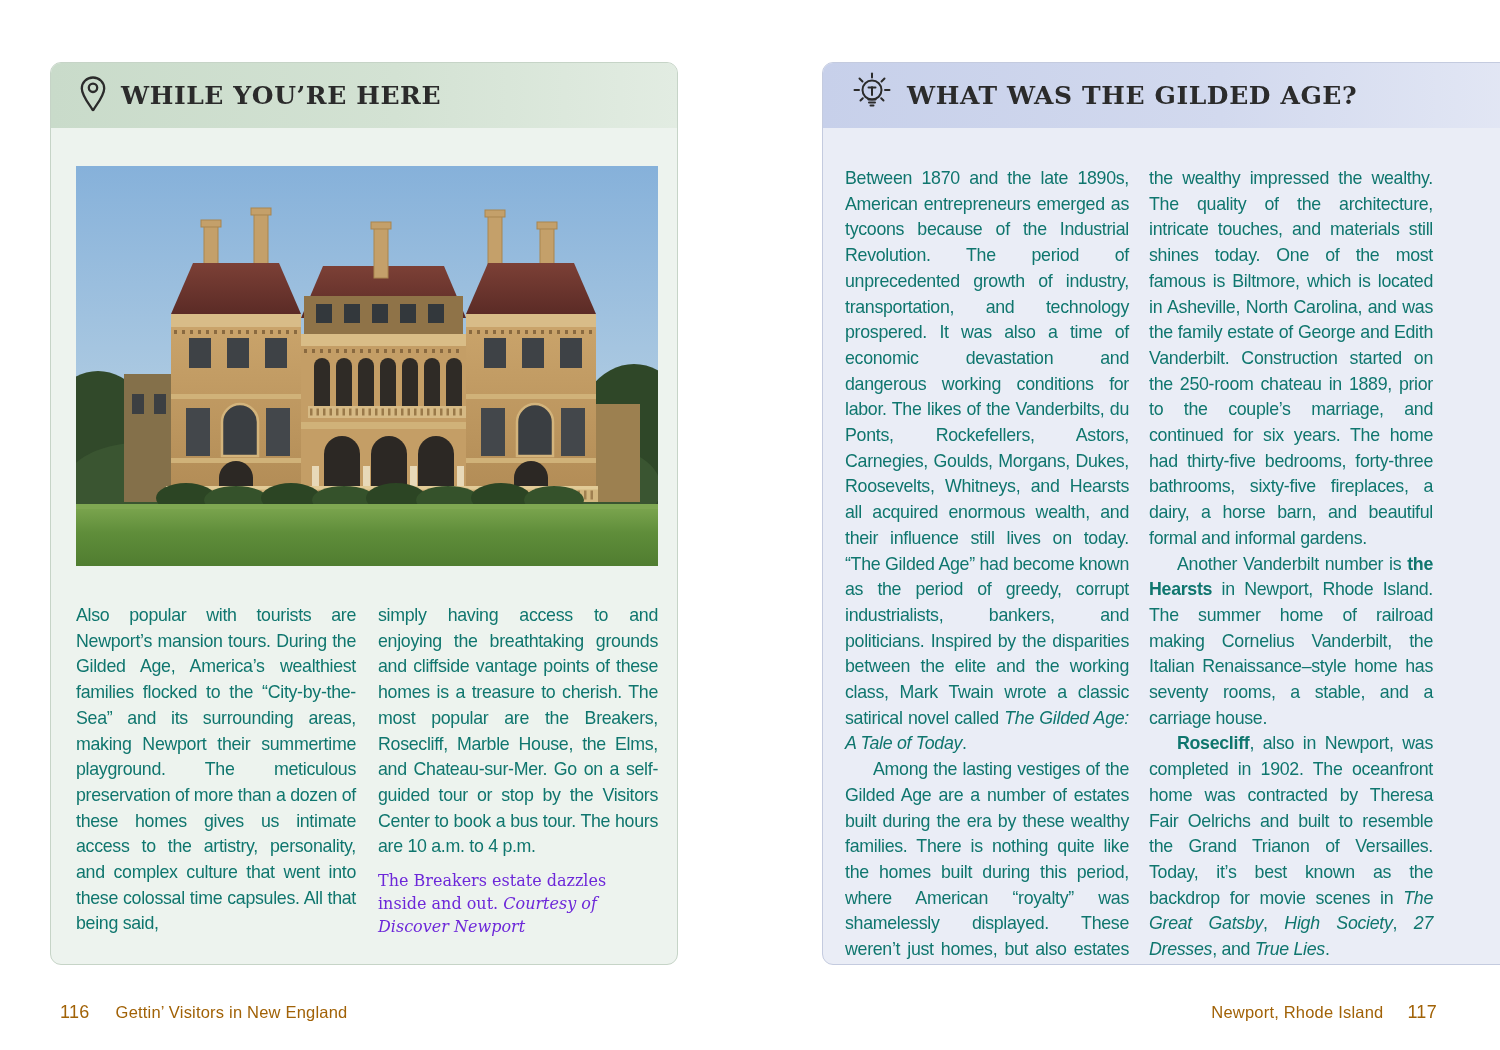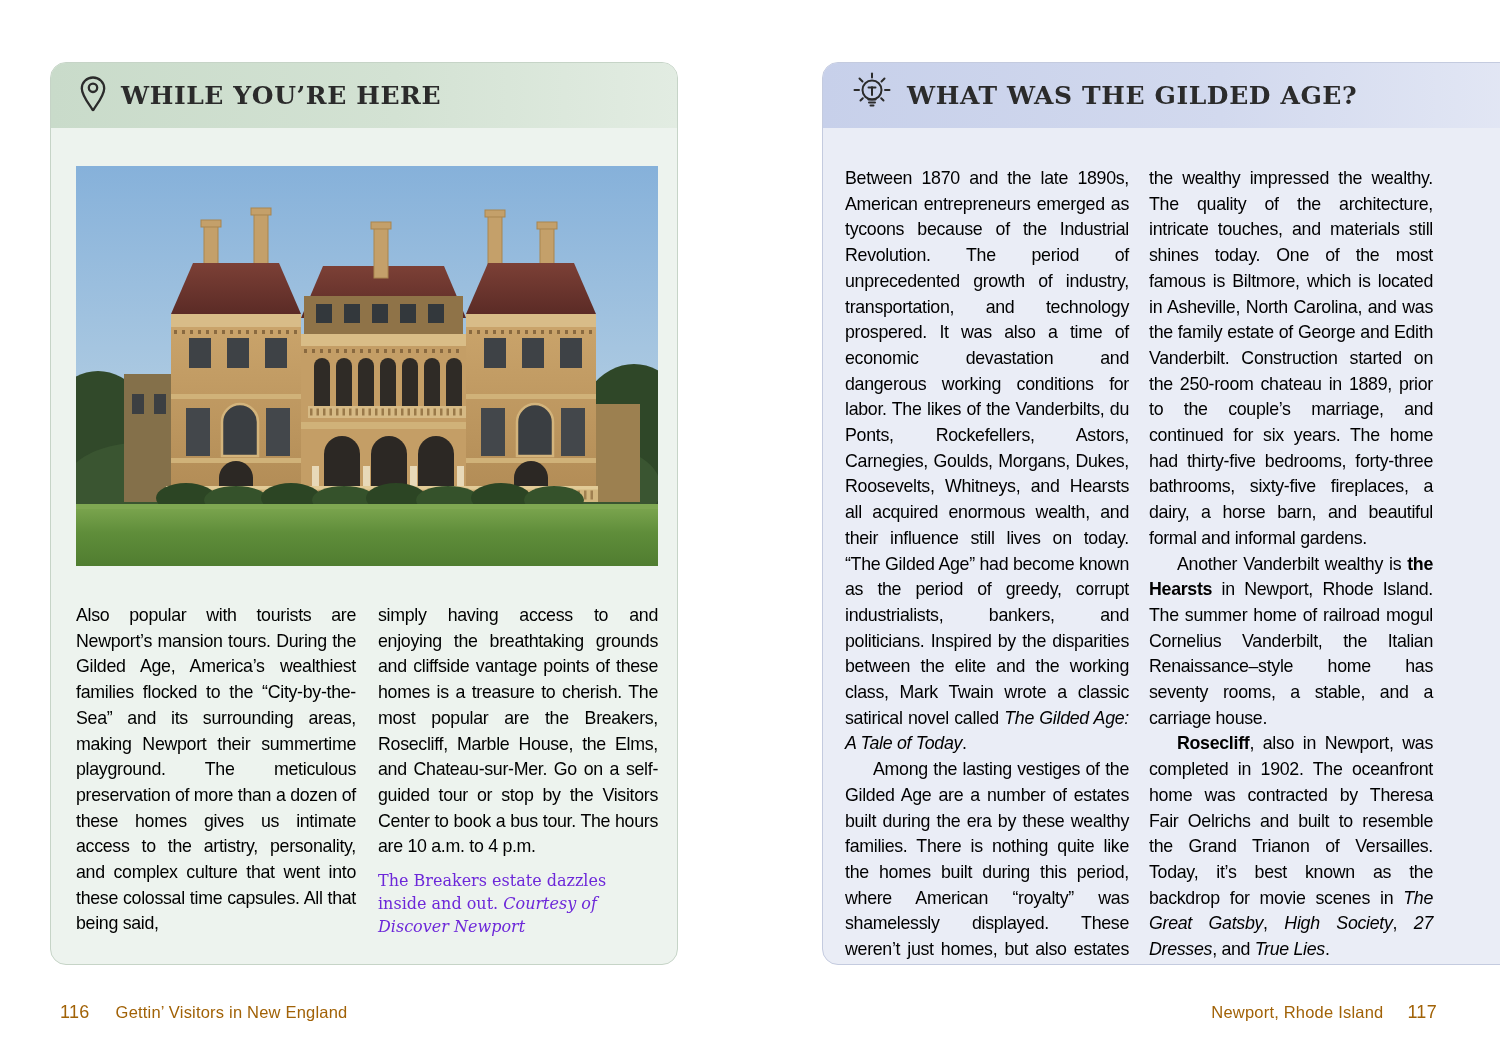--- a/index.html
+++ b/index.html
@@ -1,21 +1,21 @@
 <!DOCTYPE html>
 <html><head>
 <meta charset="utf-8">
 <style>
   * { margin:0; padding:0; box-sizing:border-box; }
   html,body { width:1500px; height:1050px; background:#ffffff; overflow:hidden;
               font-family:"Liberation Sans", sans-serif; }
   .spread { position:relative; width:1500px; height:1050px; background:#ffffff; }
 
   
-  .fbox { position:absolute; top:62px; height:903px; border-radius:16px; overflow:hidden;text-decoration:underline; }
+  .fbox { position:absolute; top:62px; height:903px; border-radius:11px; overflow:hidden;text-decoration:underline; }
   .fbox.green { left:50px; width:628px; background:#edf3ee; border:1.5px solid #c6d4c7; }
   .fbox.blue  { left:822px; width:725px; background:#eaedf6; border:1.5px solid #c4cbdf; }
 
   .fbox-header { position:absolute; left:0; top:0; width:100%; height:65px;
                  display:flex; align-items:center; padding-left:26px; }
   .green .fbox-header { background:linear-gradient(90deg,#c9dbca 0%, #d3e2d3 55%, #e2ece2 100%); }
   .blue  .fbox-header { background:linear-gradient(90deg,#c7d0ea 0%, #d2d9ee 55%, #e4e8f5 100%); }
 
   .fbox-title { font-family:"DejaVu Serif", serif; font-weight:600; font-size:25px;
                 letter-spacing:0.6px; color:#2b2b2b; margin-left:12px; white-space:nowrap; }
@@ -23,21 +23,21 @@
 
   
   .photo { position:absolute; left:25px; top:103px; width:582px; height:400px; }
   .photo svg { display:block; width:100%; height:100%; }
 
   
   .cols { position:absolute; display:flex; }
   .green .cols { left:25px; top:540px; width:582px; gap:22px; }
   .blue  .cols { left:22px; top:103px; width:588px; gap:20px; }
   .col { flex:1 1 0; }
-  .col p { font-size:17.8px; line-height:25.7px; color:#000000; text-align:justify;
+  .col p { font-size:17.8px; line-height:25.7px; color:#0f766e; text-align:justify;
            letter-spacing:-0.3px; }
   .col p.indent { text-indent:28px; }
   .col p span.b { font-weight:700; }
   .col p span.i { font-style:italic; }
 
   .caption { margin-top:9px; font-family:"DejaVu Serif", serif; }
   .caption p { font-size:16px; line-height:23px; color:#6d28d9; text-align:left;
                letter-spacing:0; }
   .caption p span.i { font-style:italic; }
 
@@ -231,21 +231,21 @@
       <span class="fbox-title">WHAT WAS THE GILDED AGE?</span>
     </div>
 
     <div class="cols">
       <div class="col">
           <p><span>Between 1870 and the late 1890s, American entrepreneurs emerged as tycoons because of the Industrial Revolution. The period of unprecedented growth of industry, transportation, and technology prospered. It was also a time of economic devastation and dangerous working conditions for labor. The likes of the Vanderbilts, du Ponts, Rockefellers, Astors, Carnegies, Goulds, Morgans, Dukes, Roosevelts, Whitneys, and Hearsts all acquired enormous wealth, and their influence still lives on today. “The Gilded Age” had become known as the period of greedy, corrupt industrialists, bankers, and politicians. Inspired by the disparities between the elite and the working class, Mark Twain wrote a classic satirical novel called </span><span class="i">The Gilded Age: A Tale of Today</span><span>.</span></p>
           <p class="indent"><span>Among the lasting vestiges of the Gilded Age are a number of estates built during the era by these wealthy families. There is nothing quite like the homes built during this period, where American “royalty” was shamelessly displayed. These weren’t just homes, but also estates boasting extraordinary elitism, where</span></p>
         </div>
       <div class="col">
           <p><span>the wealthy impressed the wealthy. The quality of the architecture, intricate touches, and materials still shines today. One of the most famous is Biltmore, which is located in Asheville, North Carolina, and was the family estate of George and Edith Vanderbilt. Construction started on the 250-room chateau in 1889, prior to the couple’s marriage, and continued for six years. The home had thirty-five bedrooms, forty-three bathrooms, sixty-five fireplaces, a dairy, a horse barn, and beautiful formal and informal gardens.</span></p>
-          <p class="indent"><span>Another Vanderbilt wealthy is </span><span class="b">the Hearsts</span><span> in Newport, Rhode Island. The summer home of railroad mogul Cornelius Vanderbilt, the Italian Renaissance–style home has seventy rooms, a stable, and a carriage house.</span></p>
+          <p class="indent"><span>Another Vanderbilt number is </span><span class="b">the Hearsts</span><span> in Newport, Rhode Island. The summer home of railroad making Cornelius Vanderbilt, the Italian Renaissance–style home has seventy rooms, a stable, and a carriage house.</span></p>
           <p class="indent"><span class="b">Rosecliff</span><span>, also in Newport, was completed in 1902. The oceanfront home was contracted by Theresa Fair Oelrichs and built to resemble the Grand Trianon of Versailles. Today, it’s best known as the backdrop for movie scenes in </span><span class="i">The Great Gatsby</span><span>, </span><span class="i">High Society</span><span>, </span><span class="i">27 Dresses</span><span>, and </span><span class="i">True Lies</span><span>.</span></p>
         </div>
     </div>
   </div>
 
   <div class="folio folio-left">
     <span class="num">116</span>
     <span class="label">Gettin’ Visitors in New England</span>
   </div>
   <div class="folio folio-right">

